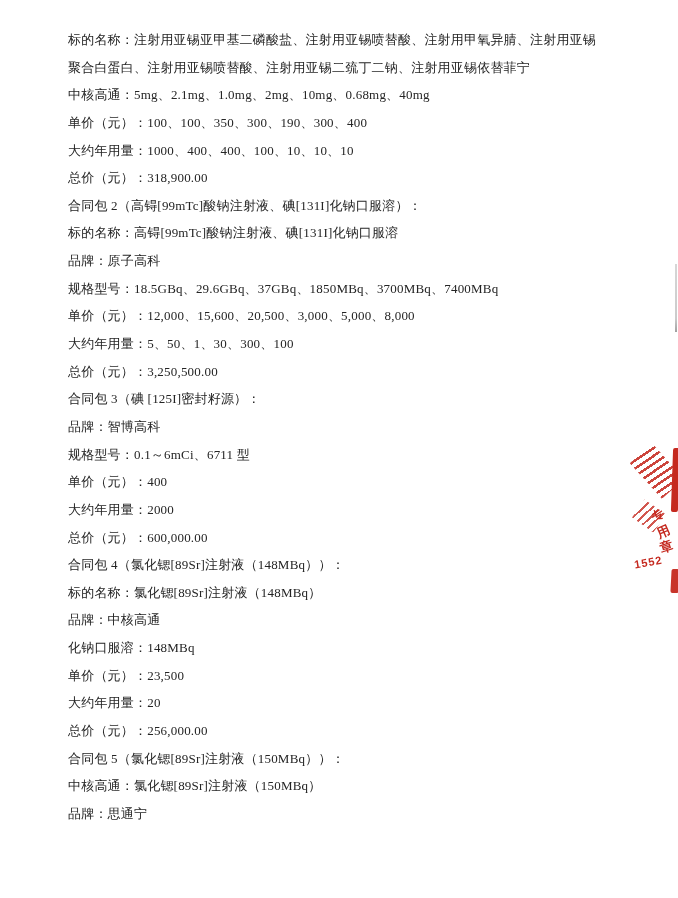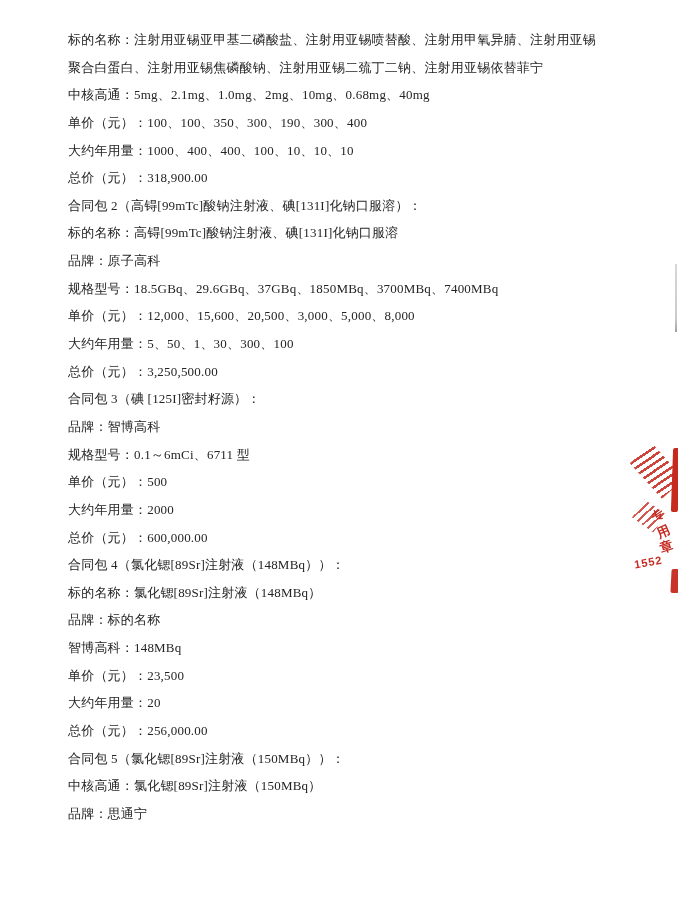--- a/index.html
+++ b/index.html
@@ -91,42 +91,42 @@
     font-family: "Liberation Sans", sans-serif;
   }
 </style>
 </head>
 <body>
 
 <div class="page">
 
   <div class="doc">
     <div class="line">标的名称：注射用亚锡亚甲基二磷酸盐、注射用亚锡喷替酸、注射用甲氧异腈、注射用亚锡</div>
-    <div class="line">聚合白蛋白、注射用亚锡焦磷酸钠、注射用亚锡二巯丁二钠、注射用亚锡依替菲宁</div>
+    <div class="line">聚合白蛋白、注射用亚锡喷替酸、注射用亚锡二巯丁二钠、注射用亚锡依替菲宁</div>
     <div class="line">中核高通：5mg、2.1mg、1.0mg、2mg、10mg、0.68mg、40mg</div>
     <div class="line">单价（元）：100、100、350、300、190、300、400</div>
     <div class="line">大约年用量：1000、400、400、100、10、10、10</div>
     <div class="line">总价（元）：318,900.00</div>
     <div class="line">合同包 2（高锝[99mTc]酸钠注射液、碘[131I]化钠口服溶）：</div>
     <div class="line">标的名称：高锝[99mTc]酸钠注射液、碘[131I]化钠口服溶</div>
     <div class="line">品牌：原子高科</div>
     <div class="line">规格型号：18.5GBq、29.6GBq、37GBq、1850MBq、3700MBq、7400MBq</div>
     <div class="line">单价（元）：12,000、15,600、20,500、3,000、5,000、8,000</div>
     <div class="line">大约年用量：5、50、1、30、300、100</div>
     <div class="line">总价（元）：3,250,500.00</div>
     <div class="line">合同包 3（碘 [125I]密封籽源）：</div>
     <div class="line">品牌：智博高科</div>
     <div class="line">规格型号：0.1～6mCi、6711 型</div>
-    <div class="line">单价（元）：500</div>
+    <div class="line">单价（元）：400</div>
     <div class="line">大约年用量：2000</div>
     <div class="line">总价（元）：600,000.00</div>
     <div class="line">合同包 4（氯化锶[89Sr]注射液（148MBq））：</div>
     <div class="line">标的名称：氯化锶[89Sr]注射液（148MBq）</div>
-    <div class="line">品牌：标的名称</div>
-    <div class="line">智博高科：148MBq</div>
+    <div class="line">品牌：中核高通</div>
+    <div class="line">化钠口服溶：148MBq</div>
     <div class="line">单价（元）：23,500</div>
     <div class="line">大约年用量：20</div>
     <div class="line">总价（元）：256,000.00</div>
     <div class="line">合同包 5（氯化锶[89Sr]注射液（150MBq））：</div>
     <div class="line">中核高通：氯化锶[89Sr]注射液（150MBq）</div>
     <div class="line">品牌：思通宁</div>
   </div>
 
   <div class="scan-line"></div>
 

